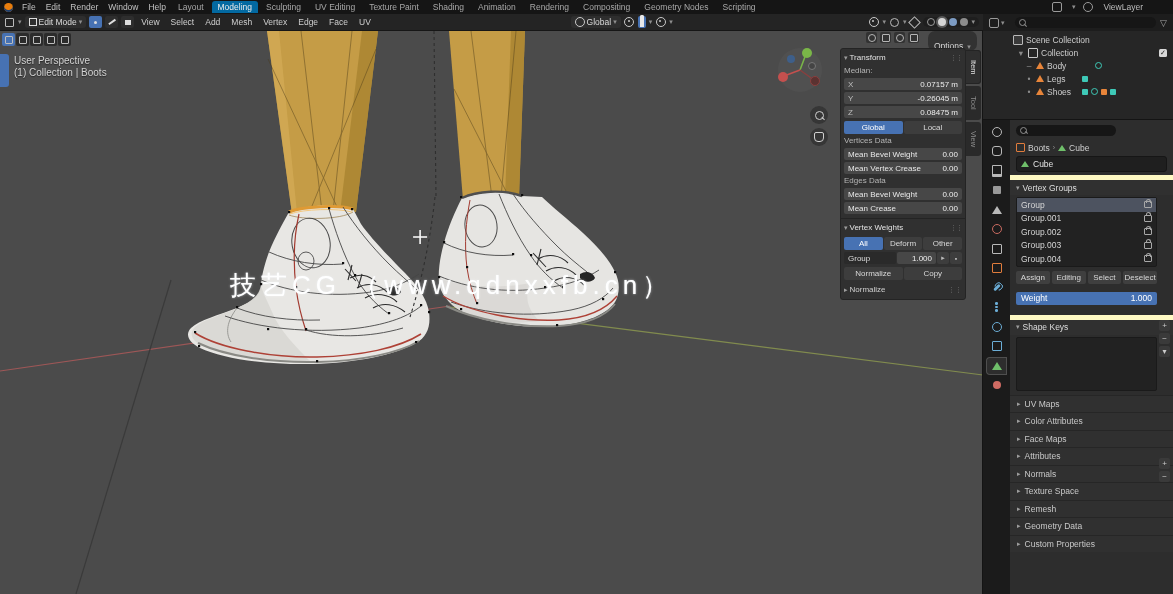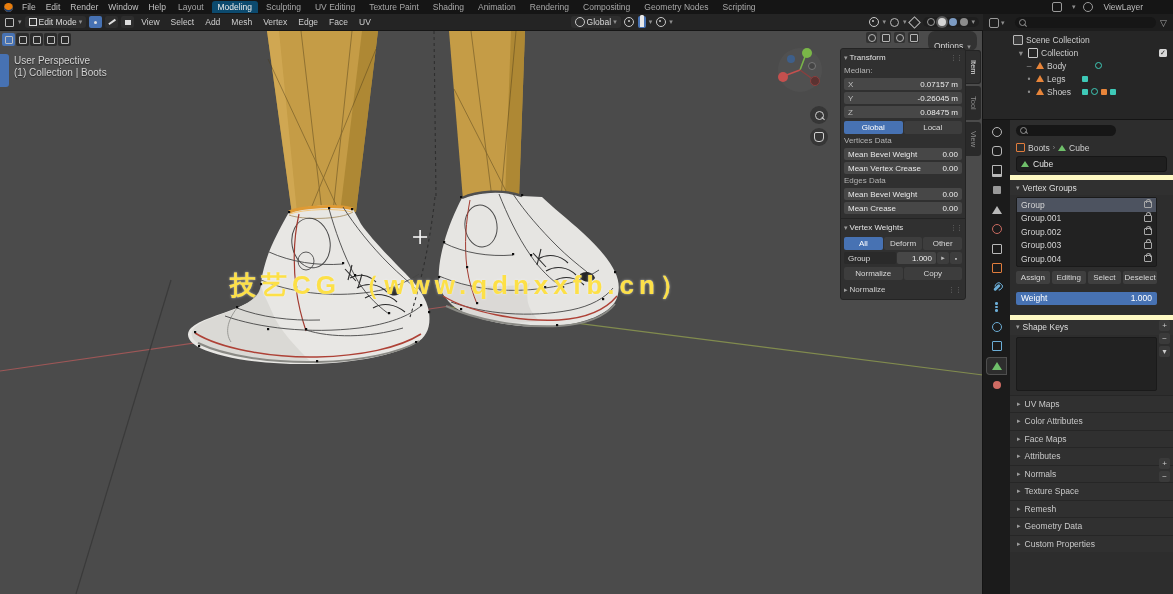--- a/index.html
+++ b/index.html
@@ -6,21 +6,21 @@
   body{width:1173px;height:594px;overflow:hidden;position:relative;background:#4b4b4b;
        font-family:"Liberation Sans","DejaVu Sans",sans-serif;color:#c8c8c8;font-size:8.5px}
   .abs{position:absolute}
   
   #topbar{position:absolute;left:0;top:0;width:1173px;height:14px;background:#151515;
           display:flex;align-items:center;gap:0;padding:0 4px;z-index:40;box-sizing:border-box}
   .blogo{width:9px;height:9px;border-radius:50%;background:#e87d0d;margin-right:4px;flex:none;
          box-shadow:inset 0 -2px 0 #1d3f6e}
   .menu{padding:0 5px;color:#c2c2c2;white-space:nowrap}
   .ws{padding:1px 6px;margin:0 1px;border-radius:3px 3px 0 0;color:#a8a8a8;white-space:nowrap}
-  .ws.active{background:#0c4a6e;color:#ececec}
+  .ws.active{background:#0369a1;color:#ececec}
   #tb-right{margin-left:auto;margin-right:26px;display:flex;align-items:center;gap:8px}
   .tb-widget{display:flex;align-items:center;gap:10px;color:#bdbdbd}
   .mini-ic{width:8px;height:8px;border:1px solid #9a9a9a;border-radius:2px;display:inline-block}
   .chev{color:#8f8f8f;font-size:7px}
   
   #vph{position:absolute;left:0;top:14px;width:983px;height:17px;background:#242424;
        border-bottom:1px solid #161616;display:flex;align-items:center;gap:3px;padding:0 4px;
        z-index:35;box-sizing:border-box}
   .dd{display:flex;align-items:center;gap:2px;background:#2e2e2e;border-radius:3px;padding:1px 4px;color:#dcdcdc}
   .hmenu{padding:0 4px;color:#cfcfcf;white-space:nowrap}
@@ -55,22 +55,22 @@
   #options-btn{position:absolute;left:928px;top:31px;height:20px;background:#2c2c2ccc;border-radius:7px;
                display:flex;align-items:flex-end;gap:4px;padding:0 6px;z-index:20;color:#d5d5d5}
   
   #navgizmo{position:absolute;left:776px;top:46px;z-index:18}
   .vtool{position:absolute;width:18px;height:18px;border-radius:50%;background:#2e2e2eb8;z-index:18;
          display:flex;align-items:center;justify-content:center}
   .lens{width:7px;height:7px;border:1.4px solid #cfcfcf;border-radius:50%;position:relative}
   .lens::after{content:"";position:absolute;left:5px;top:6px;width:4px;height:1.4px;background:#cfcfcf;transform:rotate(45deg)}
   .handic{width:8px;height:8px;border:1.4px solid #cfcfcf;border-radius:2px 2px 4px 4px}
   
-  #watermark{position:absolute;left:230px;top:268px;z-index:6;font-size:26px;font-weight:bold;
-             letter-spacing:5px;color:#fde047;white-space:nowrap;
+  #watermark{position:absolute;left:230px;top:268px;z-index:6;font-size:26px;font-weight:normal;
+             letter-spacing:5px;color:#ffffff;white-space:nowrap;
              text-shadow:0 0 3px rgba(255,255,255,.45),0 0 1px rgba(230,240,255,.6)}
   
   #npanel{position:absolute;left:840px;top:48px;width:126px;background:#2f2f2ff0;border:1px solid #242424;
           border-radius:3px;z-index:22;padding:2px 3px 3px;box-sizing:border-box;font-size:8px}
   .phead{display:flex;align-items:center;color:#e2e2e2;height:13px;gap:2px}
   .phead .dots{margin-left:auto;color:#777;font-size:7px;letter-spacing:-1px}
   .plabel{color:#b5b5b5;height:11px;display:flex;align-items:center;margin-top:1px}
   .fld{height:12px;background:#474747;border-radius:2px;display:flex;align-items:center;
        padding:0 4px;margin-top:2px;color:#ededed}
   .fld .ax{color:#bdbdbd;margin-right:3px}

